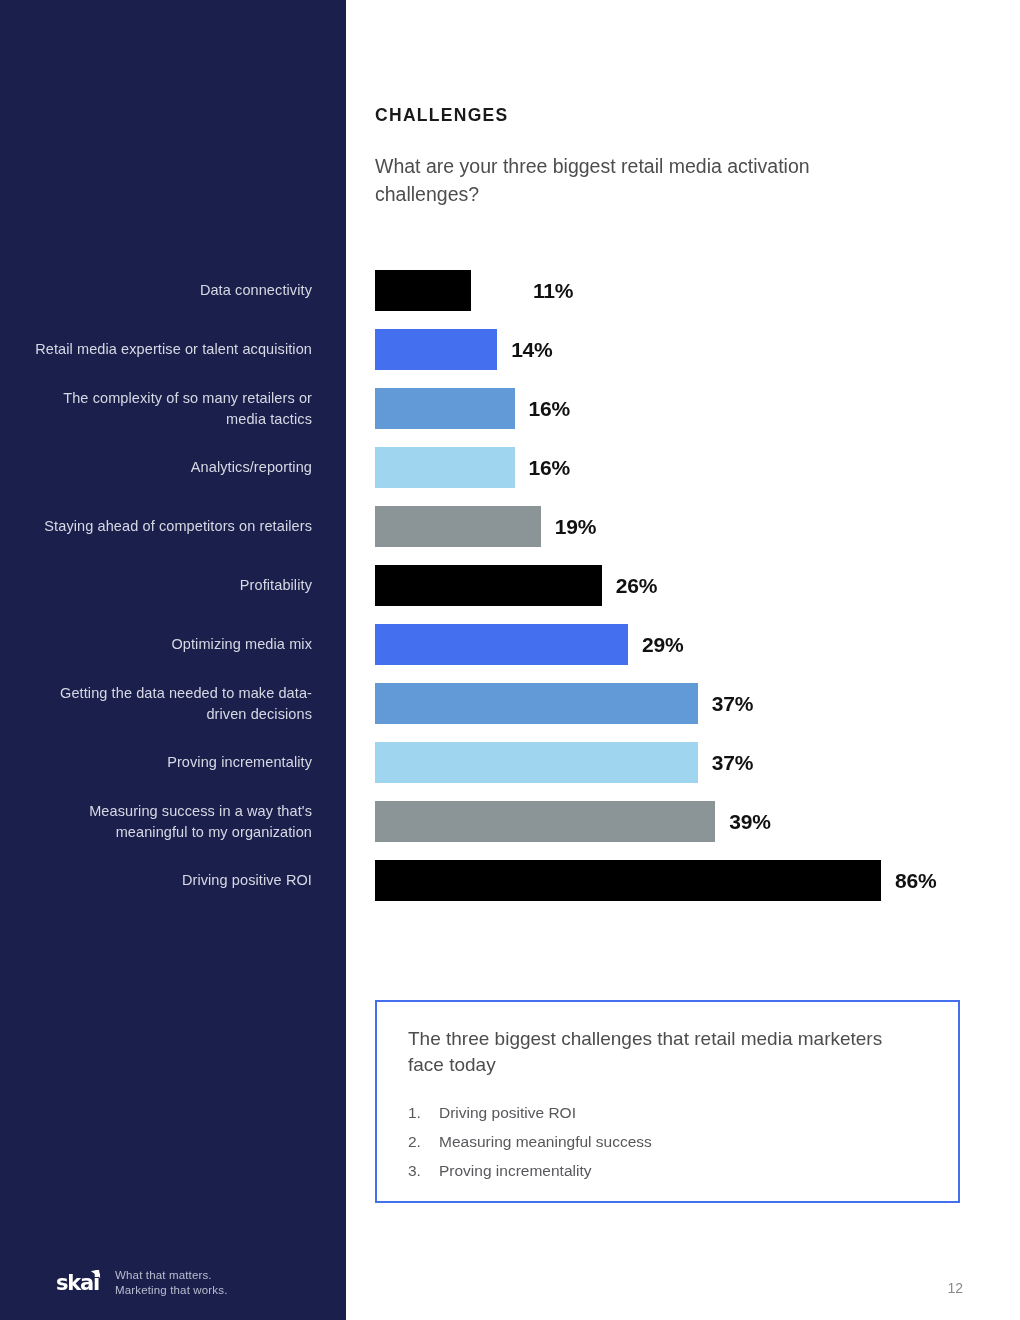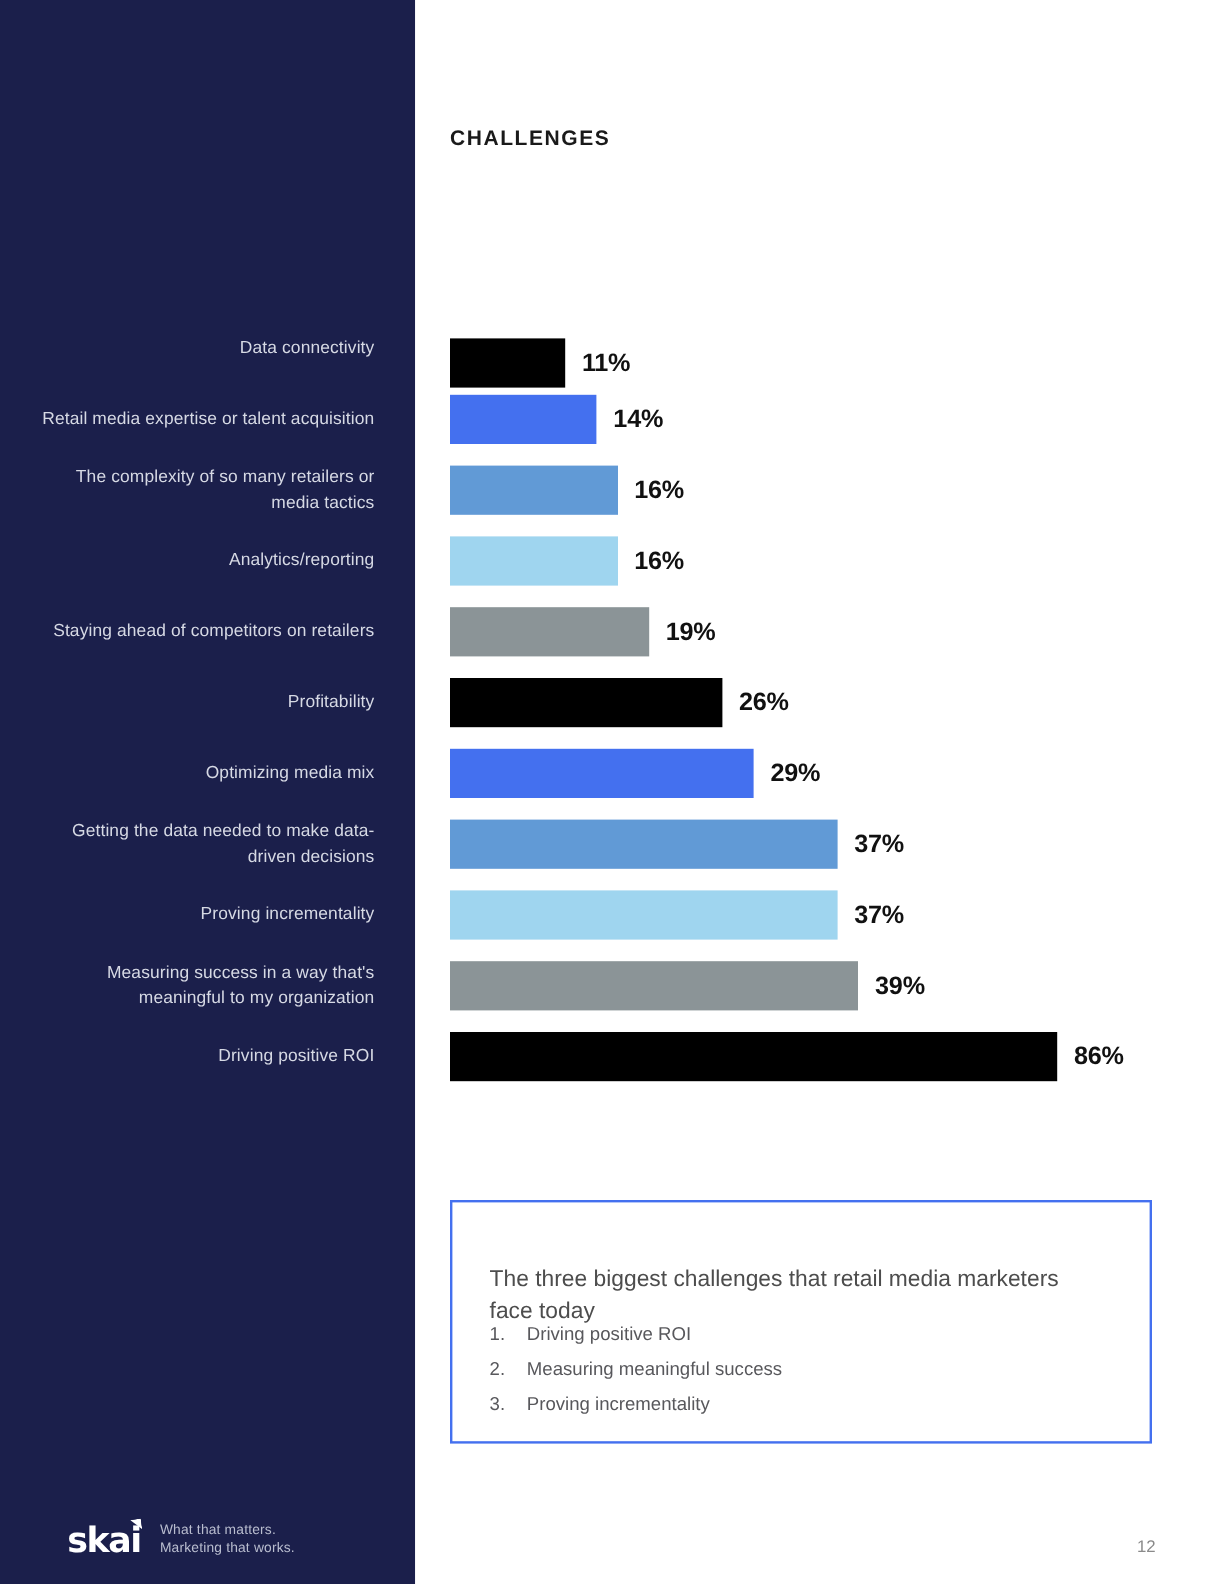--- a/index.html
+++ b/index.html
@@ -53,21 +53,21 @@
     align-items: center;
     gap: 16px;
   }
   .logo-wrap {
     position: relative;
     display: inline-block;
   }
   .logo-text {
     font-family: "DejaVu Sans", sans-serif;
     font-weight: 700;
-    font-size: 29px;
+    font-size: 21px;
     letter-spacing: -1.2px;
     color: #ffffff;
     line-height: 1;
   }
   .logo-flag {
     position: absolute;
     right: -1px;
     top: -3px;
     width: 9px;
     height: 9px;
@@ -154,21 +154,20 @@
   }
 
   .callout-title {
     position: absolute;
     left: 31px;
     top: 24px;
     width: 500px;
     font-size: 19px;
     line-height: 26px;
     color: #4d4d4d;
-    margin-top: 28px;
   }
 
   .callout-list {
     position: absolute;
     left: 31px;
     top: 96px;
     width: 500px;
   }
 
   .callout-item {
@@ -218,23 +217,24 @@
       <div>What that matters.</div>
       <div>Marketing that works.</div>
     </div>
   </div>
 </div>
 
 <div class="content">
 
   <div class="eyebrow">CHALLENGES</div>
 
+  <div class="question">What are your three biggest retail media activation challenges?</div>
 
   <div class="chart">
-      <div class="bar-row" style="top: 12px;">
+      <div class="bar-row" style="top: 0px; gap: 48px;">
         <div class="bar" style="width: 95.9655px; background: rgb(0, 0, 0);"></div>
         <div class="bar-value">11%</div>
       </div>
       <div class="bar-row" style="top: 59px;">
         <div class="bar" style="width: 122.138px; background: rgb(68, 112, 239);"></div>
         <div class="bar-value">14%</div>
       </div>
       <div class="bar-row" style="top: 118px;">
         <div class="bar" style="width: 139.586px; background: rgb(97, 154, 214);"></div>
         <div class="bar-value">16%</div>

